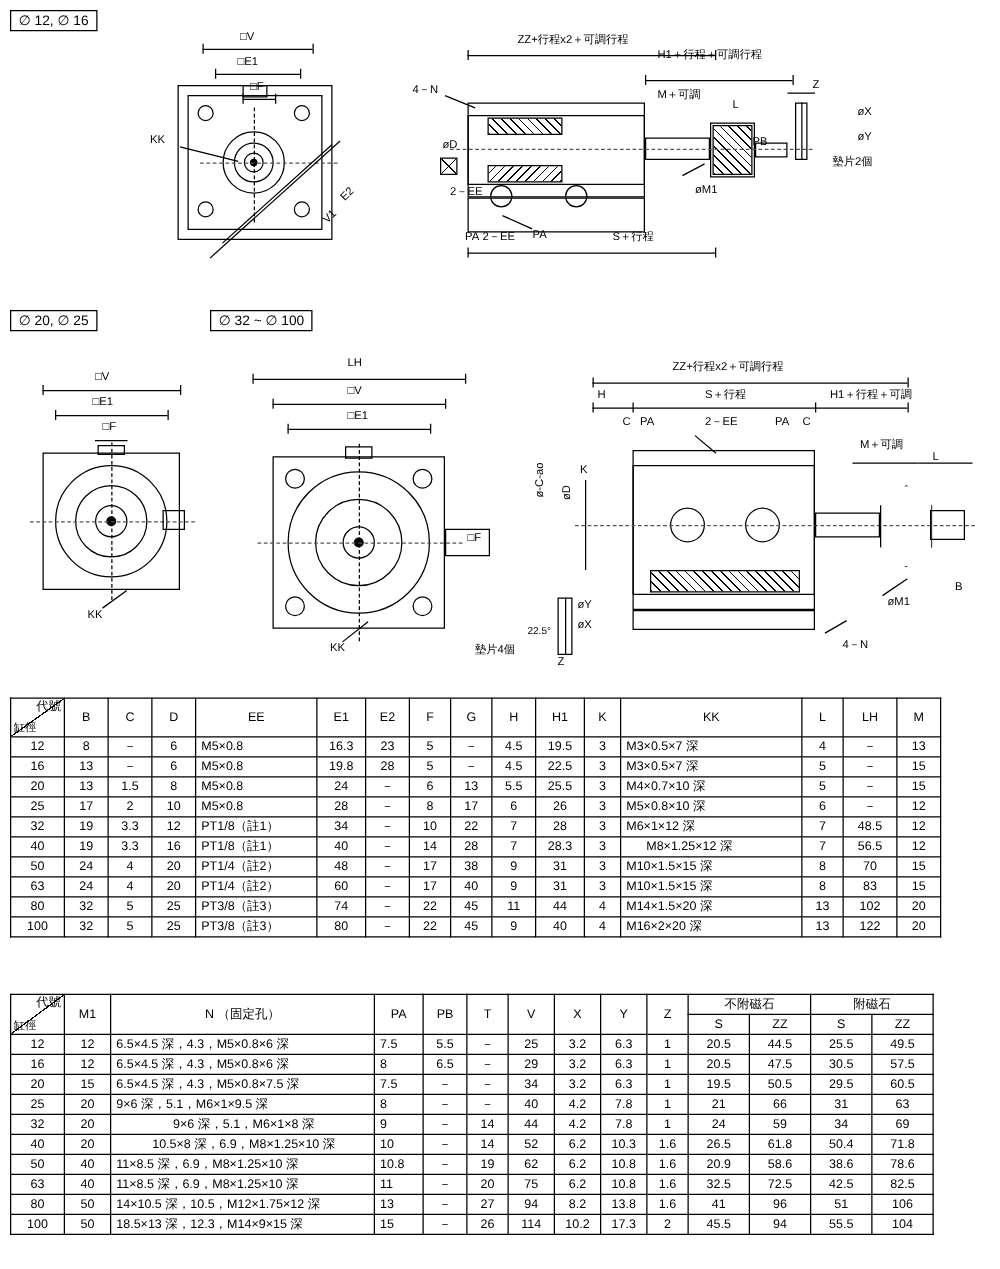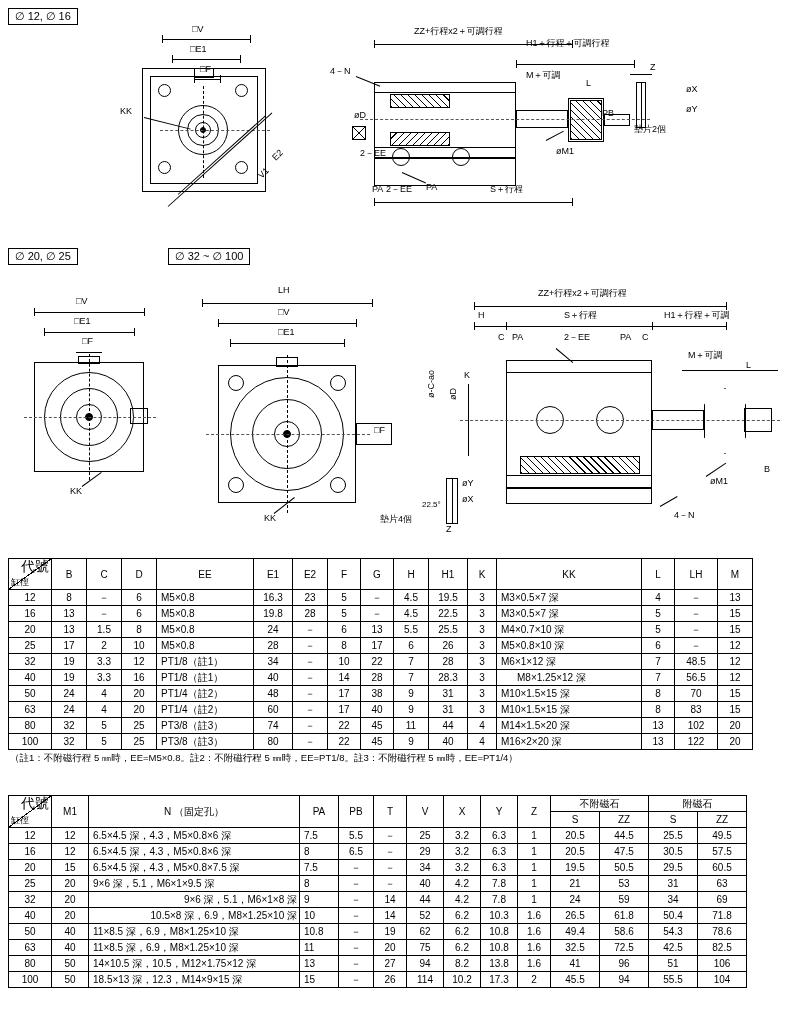--- a/index.html
+++ b/index.html
@@ -23,21 +23,21 @@
   .hatch{background:repeating-linear-gradient(45deg,#000 0 1px,transparent 1px 5px);}
   .hatch2{background:repeating-linear-gradient(-45deg,#000 0 1px,transparent 1px 5px);}
 
   
   table.spec{border-collapse:collapse;font-size:10px;}
   table.spec th,table.spec td{border:1px solid #000;text-align:center;padding:0 2px;height:15px;line-height:15px;white-space:nowrap;}
   table.spec th{font-weight:normal;}
   .corner{position:relative;padding:0 !important;height:30px !important;width:42px;}
   .corner .diag{position:absolute;left:0;top:0;width:100%;height:100%;
      background:linear-gradient(to bottom right,transparent calc(50% - 0.5px),#000 calc(50% - 0.5px),#000 calc(50% + 0.5px),transparent calc(50% + 0.5px));}
-  .corner .c1{position:absolute;right:2px;top:0px;font-size:14px;line-height:14px;}
+  .corner .c1{position:absolute;right:2px;top:0px;font-size:10px;line-height:14px;}
   .corner .c2{position:absolute;left:2px;bottom:0px;font-size:9px;line-height:14px;}
   .note{font-size:9.5px;margin:2px 0 4px 2px;}
   .tbl-wrap{position:absolute;}
 </style>
 </head>
 <body>
 
 <div class="page">
 
   <div class="abs box-title" style="left:8px;top:8px;">∅ 12,  ∅ 16</div>
@@ -130,21 +130,21 @@
     <div class="lbl abs" style="left:98px;top:182px;"></div>
     <div class="ln hln" style="left:44px;top:180px;width:198px;"></div>
     <div class="ln vln" style="left:44px;top:176px;height:8px;"></div>
     <div class="ln vln" style="left:242px;top:176px;height:8px;"></div>
 
     <div class="lbl abs" style="left:196px;top:48px;">M＋可調</div>
     <div class="lbl abs" style="left:256px;top:56px;">L</div>
     <div class="lbl abs" style="left:320px;top:40px;">Z</div>
     <div class="lbl abs" style="left:356px;top:62px;">øX</div>
     <div class="lbl abs" style="left:356px;top:82px;">øY</div>
-    <div class="lbl abs" style="left:304px;top:102px;">墊片2個</div>
+    <div class="lbl abs" style="left:336px;top:102px;">墊片2個</div>
     <div class="lbl abs" style="left:272px;top:86px;">PB</div>
     <div class="lbl abs" style="left:226px;top:124px;">øM1</div>
     <div class="ln" style="left:216px;top:118px;width:20px;height:1px;transform:rotate(-28deg);transform-origin:left center;"></div>
 
     <div class="rect" style="left:306px;top:60px;width:10px;height:46px;"></div>
     <div class="ln vln" style="left:311px;top:60px;height:46px;"></div>
     <div class="ln hln" style="left:300px;top:52px;width:22px;"></div>
   </div>
 
   <div class="abs box-title" style="left:8px;top:248px;">∅ 20,  ∅ 25</div>
@@ -474,21 +474,20 @@
             <td>9</td>
             <td>40</td>
             <td>4</td>
             <td style="text-align: left; padding-left: 4px;">M16×2×20 深</td>
             <td>13</td>
             <td>122</td>
             <td>20</td>
           </tr>
         </tbody>
     </table>
-    <div class="note">（註1：不附磁行程 5 ㎜時，EE=M5×0.8。註2：不附磁行程 5 ㎜時，EE=PT1/8。註3：不附磁行程 5 ㎜時，EE=PT1/4）</div>
   </div>
 
   <div class="tbl-wrap" style="left:8px;top:795px;">
     <table class="spec">
       <thead>
         <tr>
           <th class="corner" rowspan="2">
             <div class="diag"></div>
             <div class="c1">代號</div>
             <div class="c2">缸徑</div>
@@ -566,44 +565,44 @@
             <td>20</td>
             <td style="text-align: left; padding-left: 4px;">9×6 深，5.1，M6×1×9.5 深</td>
             <td style="text-align: left; padding-left: 4px;">8</td>
             <td>－</td>
             <td>－</td>
             <td>40</td>
             <td>4.2</td>
             <td>7.8</td>
             <td>1</td>
             <td>21</td>
-            <td>53</td>
+            <td>66</td>
             <td>31</td>
             <td>63</td>
           </tr>
           <tr>
             <td>32</td>
             <td>20</td>
-            <td style="text-align: right; padding-left: 4px;">9×6 深，5.1，M6×1×8 深</td>
+            <td style="text-align: center; padding-left: 4px;">9×6 深，5.1，M6×1×8 深</td>
             <td style="text-align: left; padding-left: 4px;">9</td>
             <td>－</td>
             <td>14</td>
             <td>44</td>
             <td>4.2</td>
             <td>7.8</td>
             <td>1</td>
             <td>24</td>
             <td>59</td>
             <td>34</td>
             <td>69</td>
           </tr>
           <tr>
             <td>40</td>
             <td>20</td>
-            <td style="text-align: right; padding-left: 4px;">10.5×8 深，6.9，M8×1.25×10 深</td>
+            <td style="text-align: center; padding-left: 4px;">10.5×8 深，6.9，M8×1.25×10 深</td>
             <td style="text-align: left; padding-left: 4px;">10</td>
             <td>－</td>
             <td>14</td>
             <td>52</td>
             <td>6.2</td>
             <td>10.3</td>
             <td>1.6</td>
             <td>26.5</td>
             <td>61.8</td>
             <td>50.4</td>
@@ -613,23 +612,23 @@
             <td>50</td>
             <td>40</td>
             <td style="text-align: left; padding-left: 4px;">11×8.5 深，6.9，M8×1.25×10 深</td>
             <td style="text-align: left; padding-left: 4px;">10.8</td>
             <td>－</td>
             <td>19</td>
             <td>62</td>
             <td>6.2</td>
             <td>10.8</td>
             <td>1.6</td>
-            <td>49.4</td>
+            <td>20.9</td>
             <td>58.6</td>
-            <td>54.3</td>
+            <td>38.6</td>
             <td>78.6</td>
           </tr>
           <tr>
             <td>63</td>
             <td>40</td>
             <td style="text-align: left; padding-left: 4px;">11×8.5 深，6.9，M8×1.25×10 深</td>
             <td style="text-align: left; padding-left: 4px;">11</td>
             <td>－</td>
             <td>20</td>
             <td>75</td>

